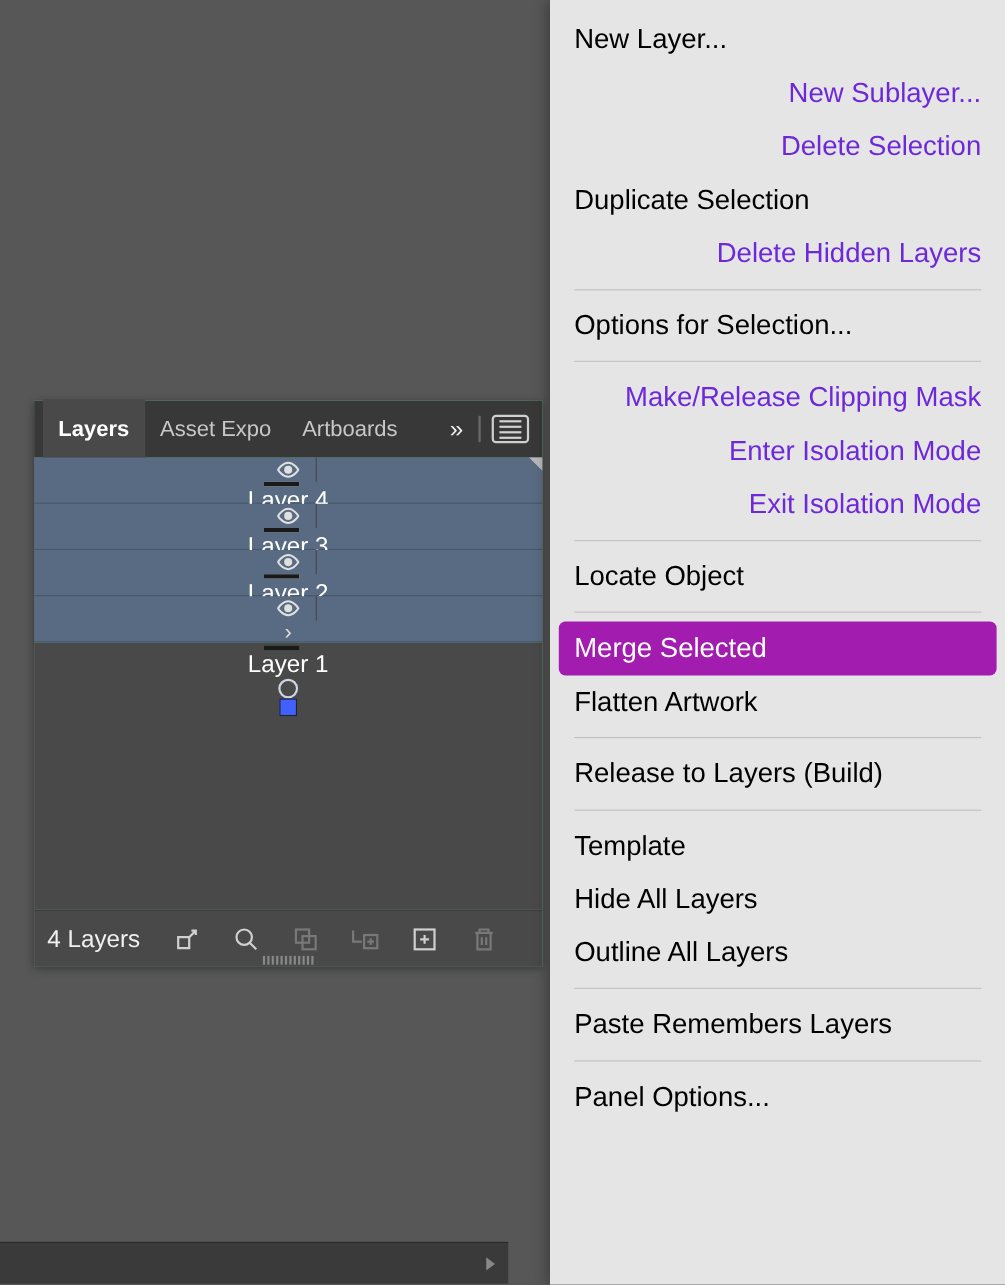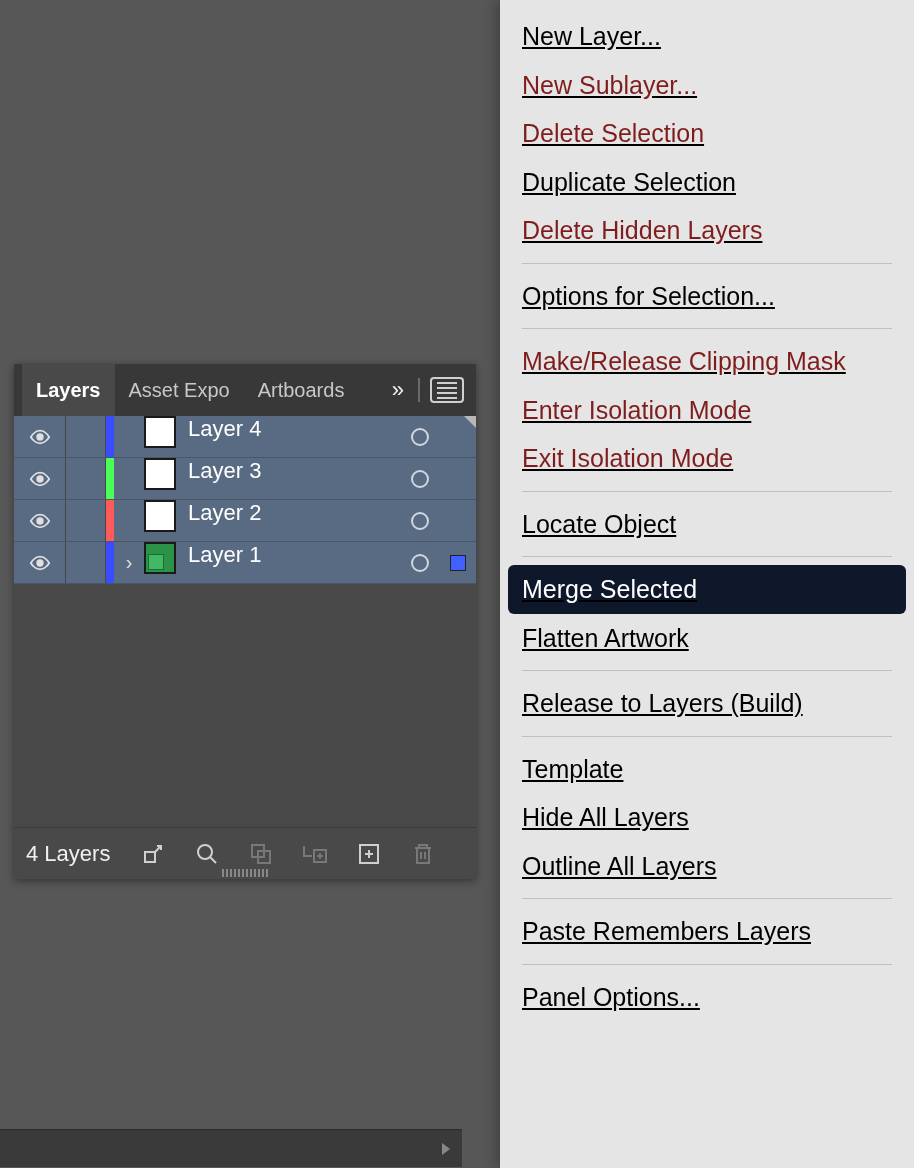--- a/index.html
+++ b/index.html
@@ -10,21 +10,21 @@
     }
     body {
       background: #575757;
       width: 914px;
       height: 1168px;
       position: relative;
       overflow: hidden;
     }
     .panel {
       position: absolute;
-      left: 14px;
+      left: 31px;
       top: 364px;
       width: 462px;
       background: #86efac;
       box-shadow: 0 2px 8px rgba(0,0,0,0.4);
     }
     .panel-tabs {
       display: flex;
       align-items: center;
       height: 52px;
       background: #383838;
@@ -69,24 +69,26 @@
     }
     .panel-menu-btn div {
       height: 2px;
       background: #d0d0d0;
     }
     .layers-list {
       background: #494949;
     }
     .layer-row {
       display: flex;
+      align-items: center;
       height: 42px;
       background: #596b82;
       border-bottom: 1px solid #485669;
       position: relative;
+      flex-direction: column;
     }
     .layer-row.last-with-corner::after {
       content: '';
       position: absolute;
       right: 0;
       top: 0;
       width: 0;
       height: 0;
       border-style: solid;
       border-width: 0 12px 12px 0;
@@ -228,35 +230,35 @@
     }
     .context-menu {
       position: absolute;
       left: 500px;
       top: 0;
       width: 414px;
       height: 1168px;
       background: #e5e5e6;
       box-shadow: -3px 0 12px rgba(0,0,0,0.3);
       padding: 12px 0;
-      text-decoration: underline;
     }
     .menu-item {
       font-size: 25px;
       padding: 8px 22px;
       color: #000;
       cursor: pointer;
       line-height: 1.3;
     }
     .menu-item.disabled {
-      color: #7f1d1d;
+      color: #6d28d9;
       cursor: default;
+      text-align: right;
     }
     .menu-item.highlighted {
-      background: #0f172a;
+      background: #a21caf;
       color: #ffffff;
       border-radius: 6px;
       margin: 0 8px;
       padding: 8px 14px;
     }
     .menu-separator {
       height: 1px;
       background: #c0c0c0;
       margin: 8px 22px;
     }

